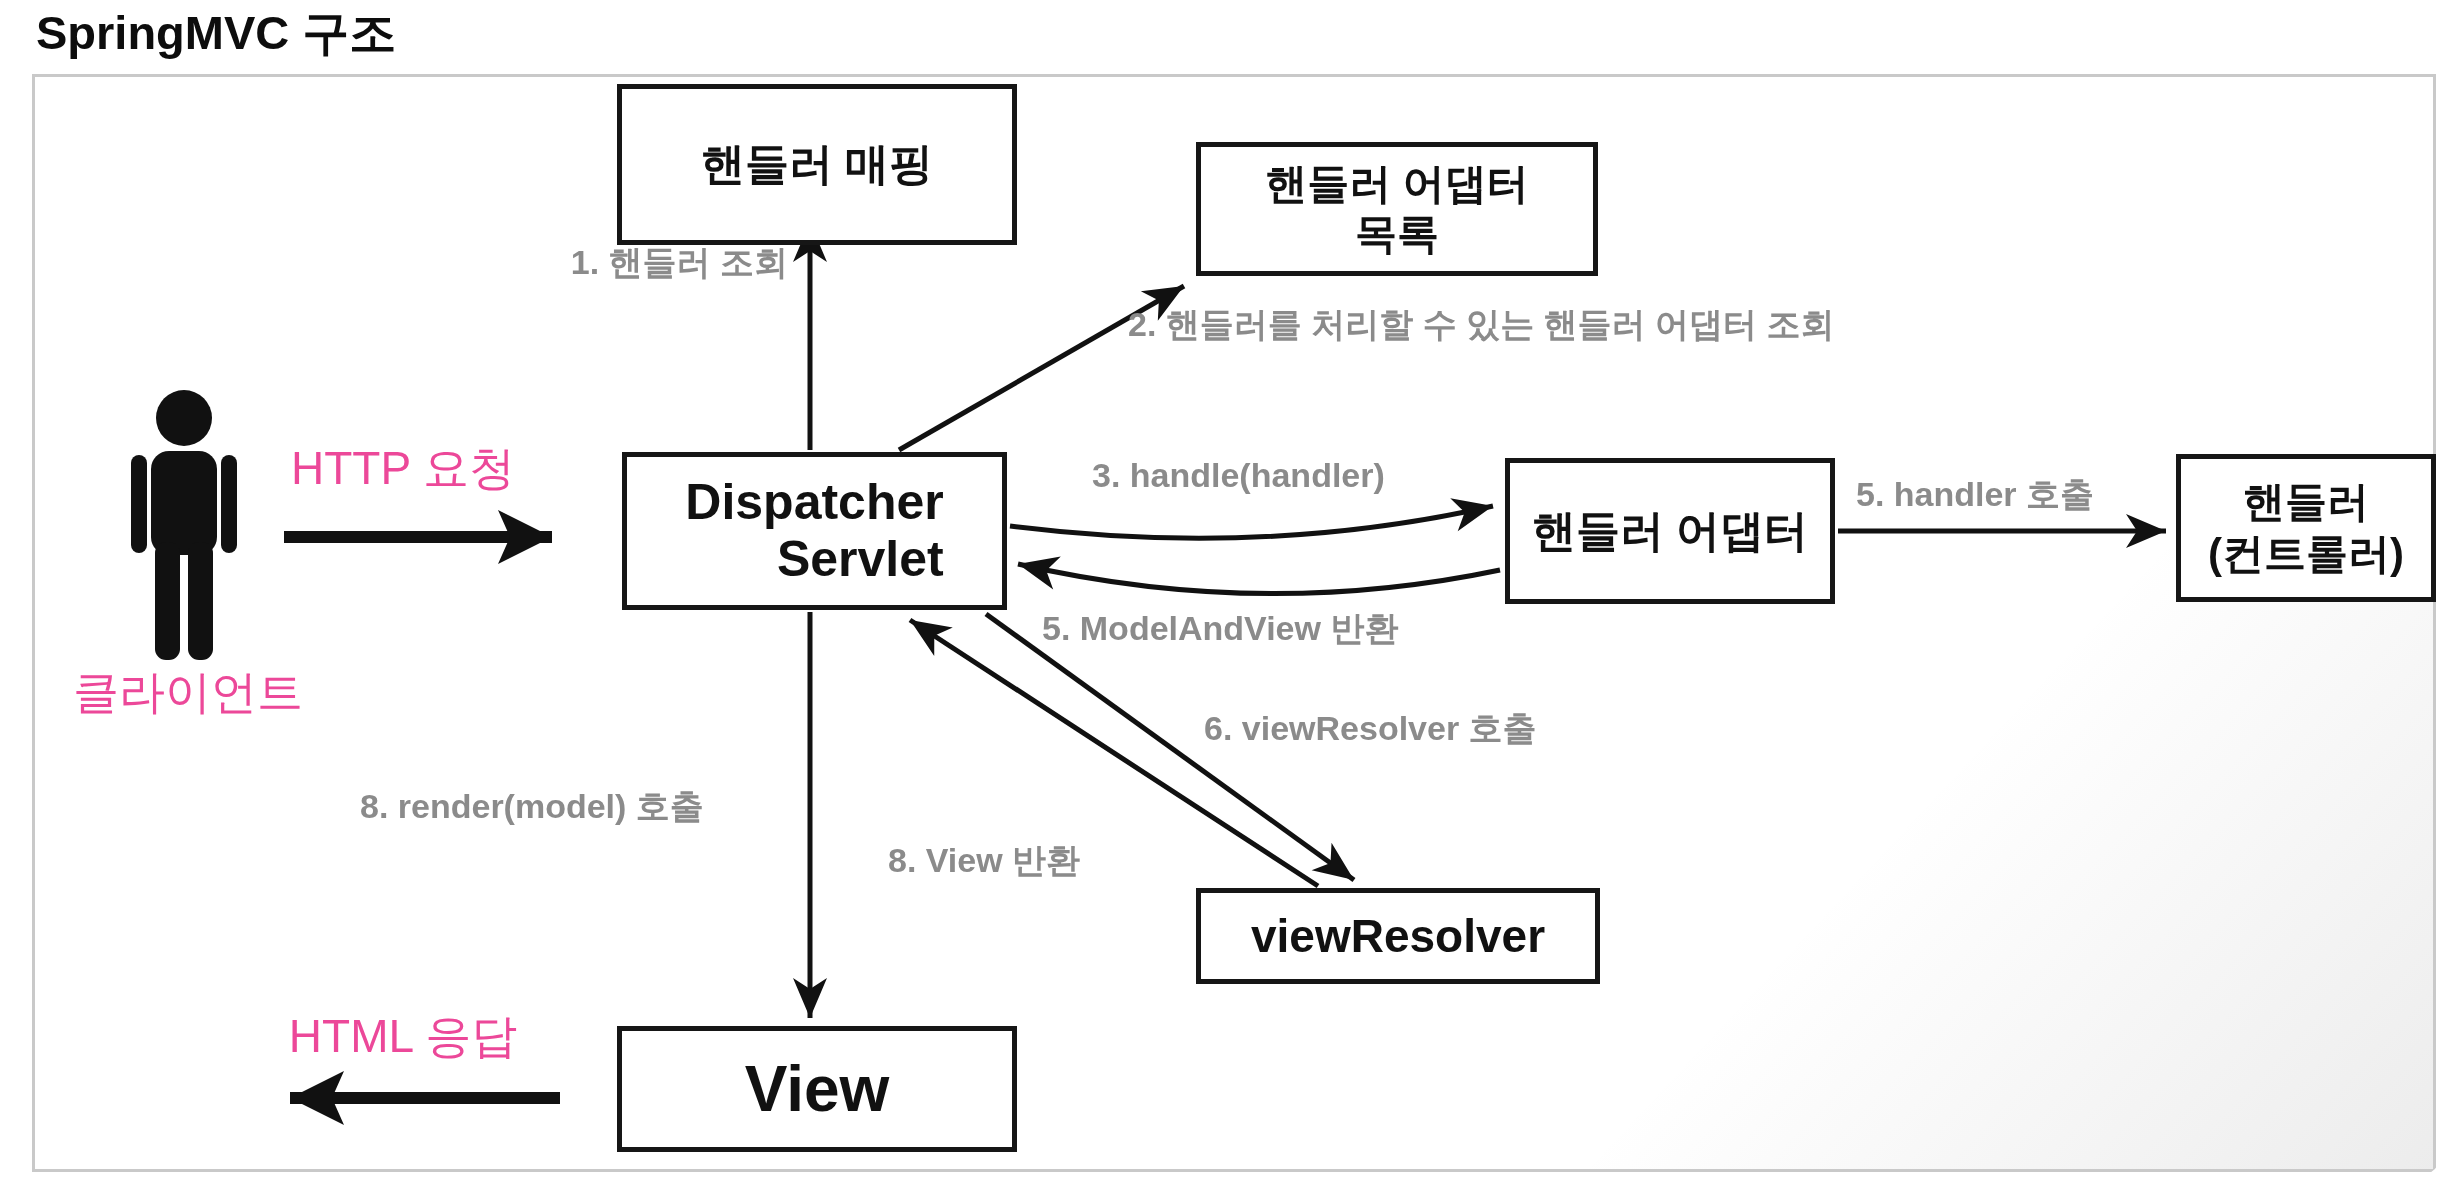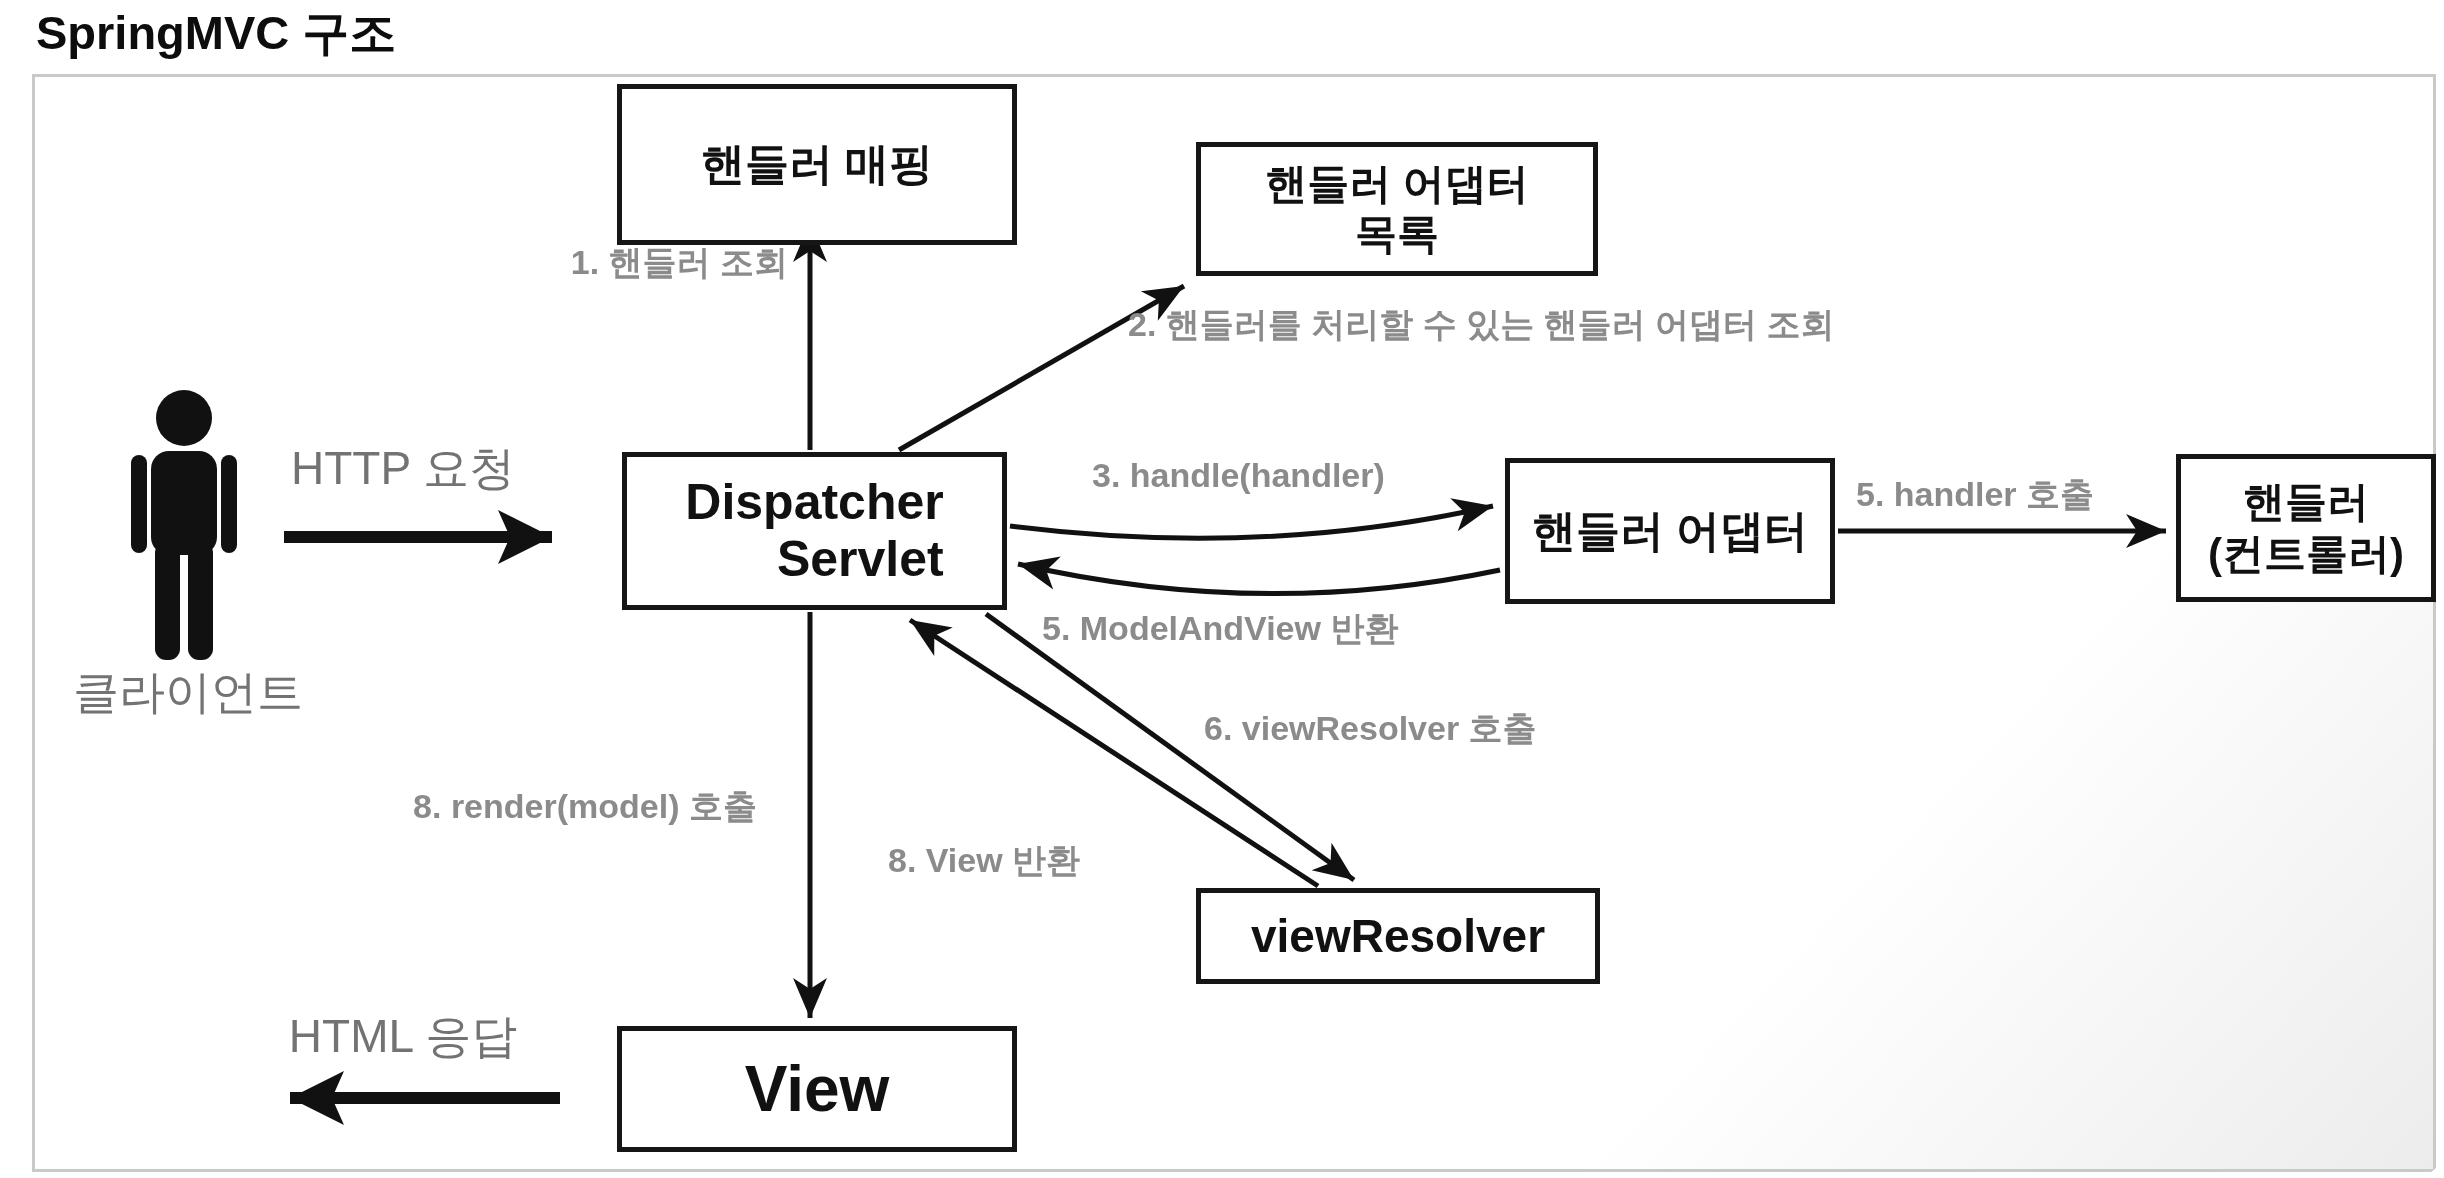--- a/index.html
+++ b/index.html
@@ -72,24 +72,24 @@
     font-size: 34px;
     white-space: nowrap;
   }
   .s1 { left: 520px;  top: 240px; width: 268px; text-align: right; }
   .s2 { left: 1128px; top: 302px; }
   .s3 { left: 1092px; top: 456px; }
   .s4 { left: 1856px; top: 472px; }
   .s5 { left: 1042px; top: 606px; }
   .s6 { left: 1196px; top: 706px; margin-left: 8px; }
   .s7 { left: 888px;  top: 838px; }
-  .s8 { left: 370px;  top: 784px; width: 430px; text-align: center; }
+  .s8 { left: 360px;  top: 784px; width: 430px; text-align: left; }
   .client-label {
     position: absolute;
-    color: #737373;
+    color: #ec4899;
     font-weight: 400;
     font-size: 46px;
     text-align: center;
     white-space: nowrap;
   }
   .l-http   { left: 238px; top: 438px;  width: 330px; }
   .l-client { left: 38px;  top: 662px;  width: 300px; }
   .l-html   { left: 238px; top: 1006px; width: 330px; }
 </style>
 </head>

